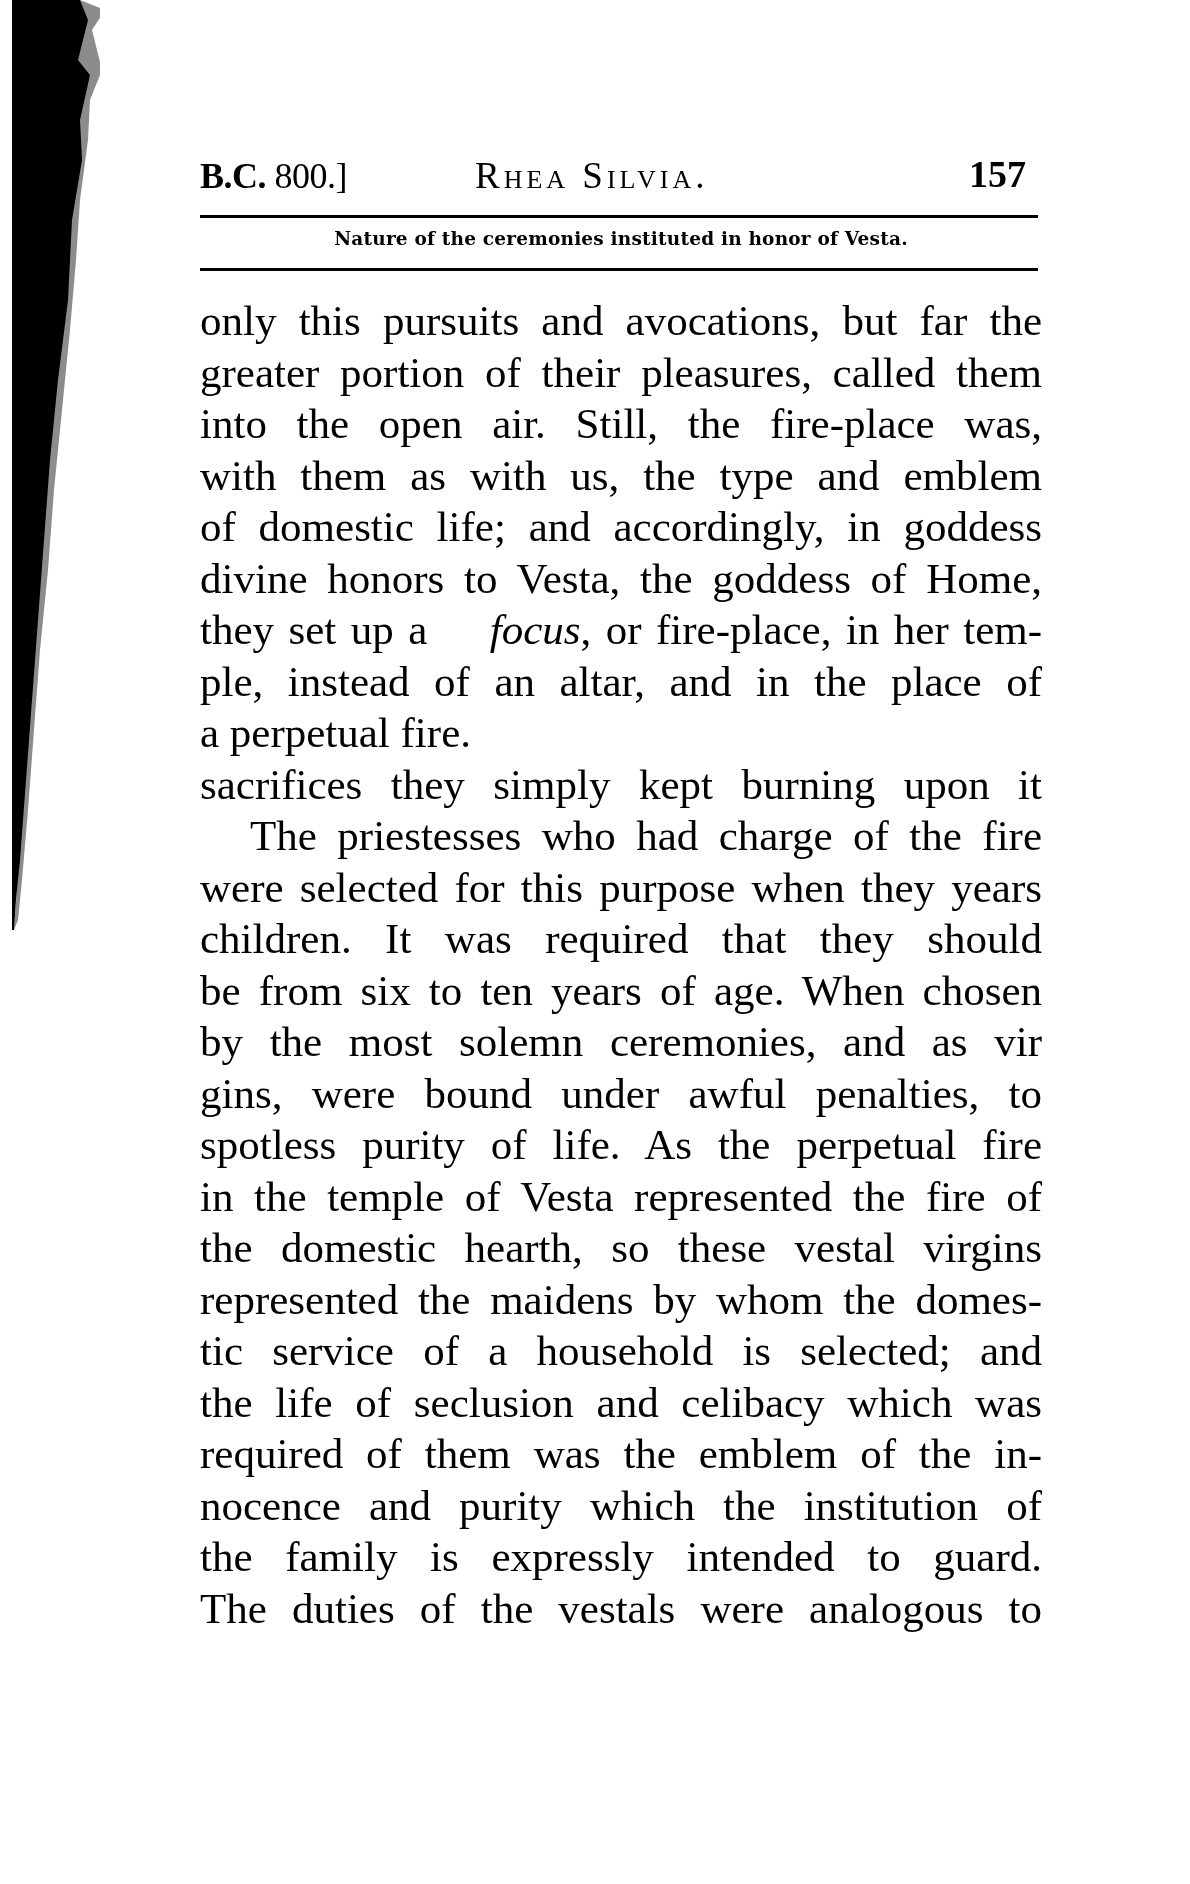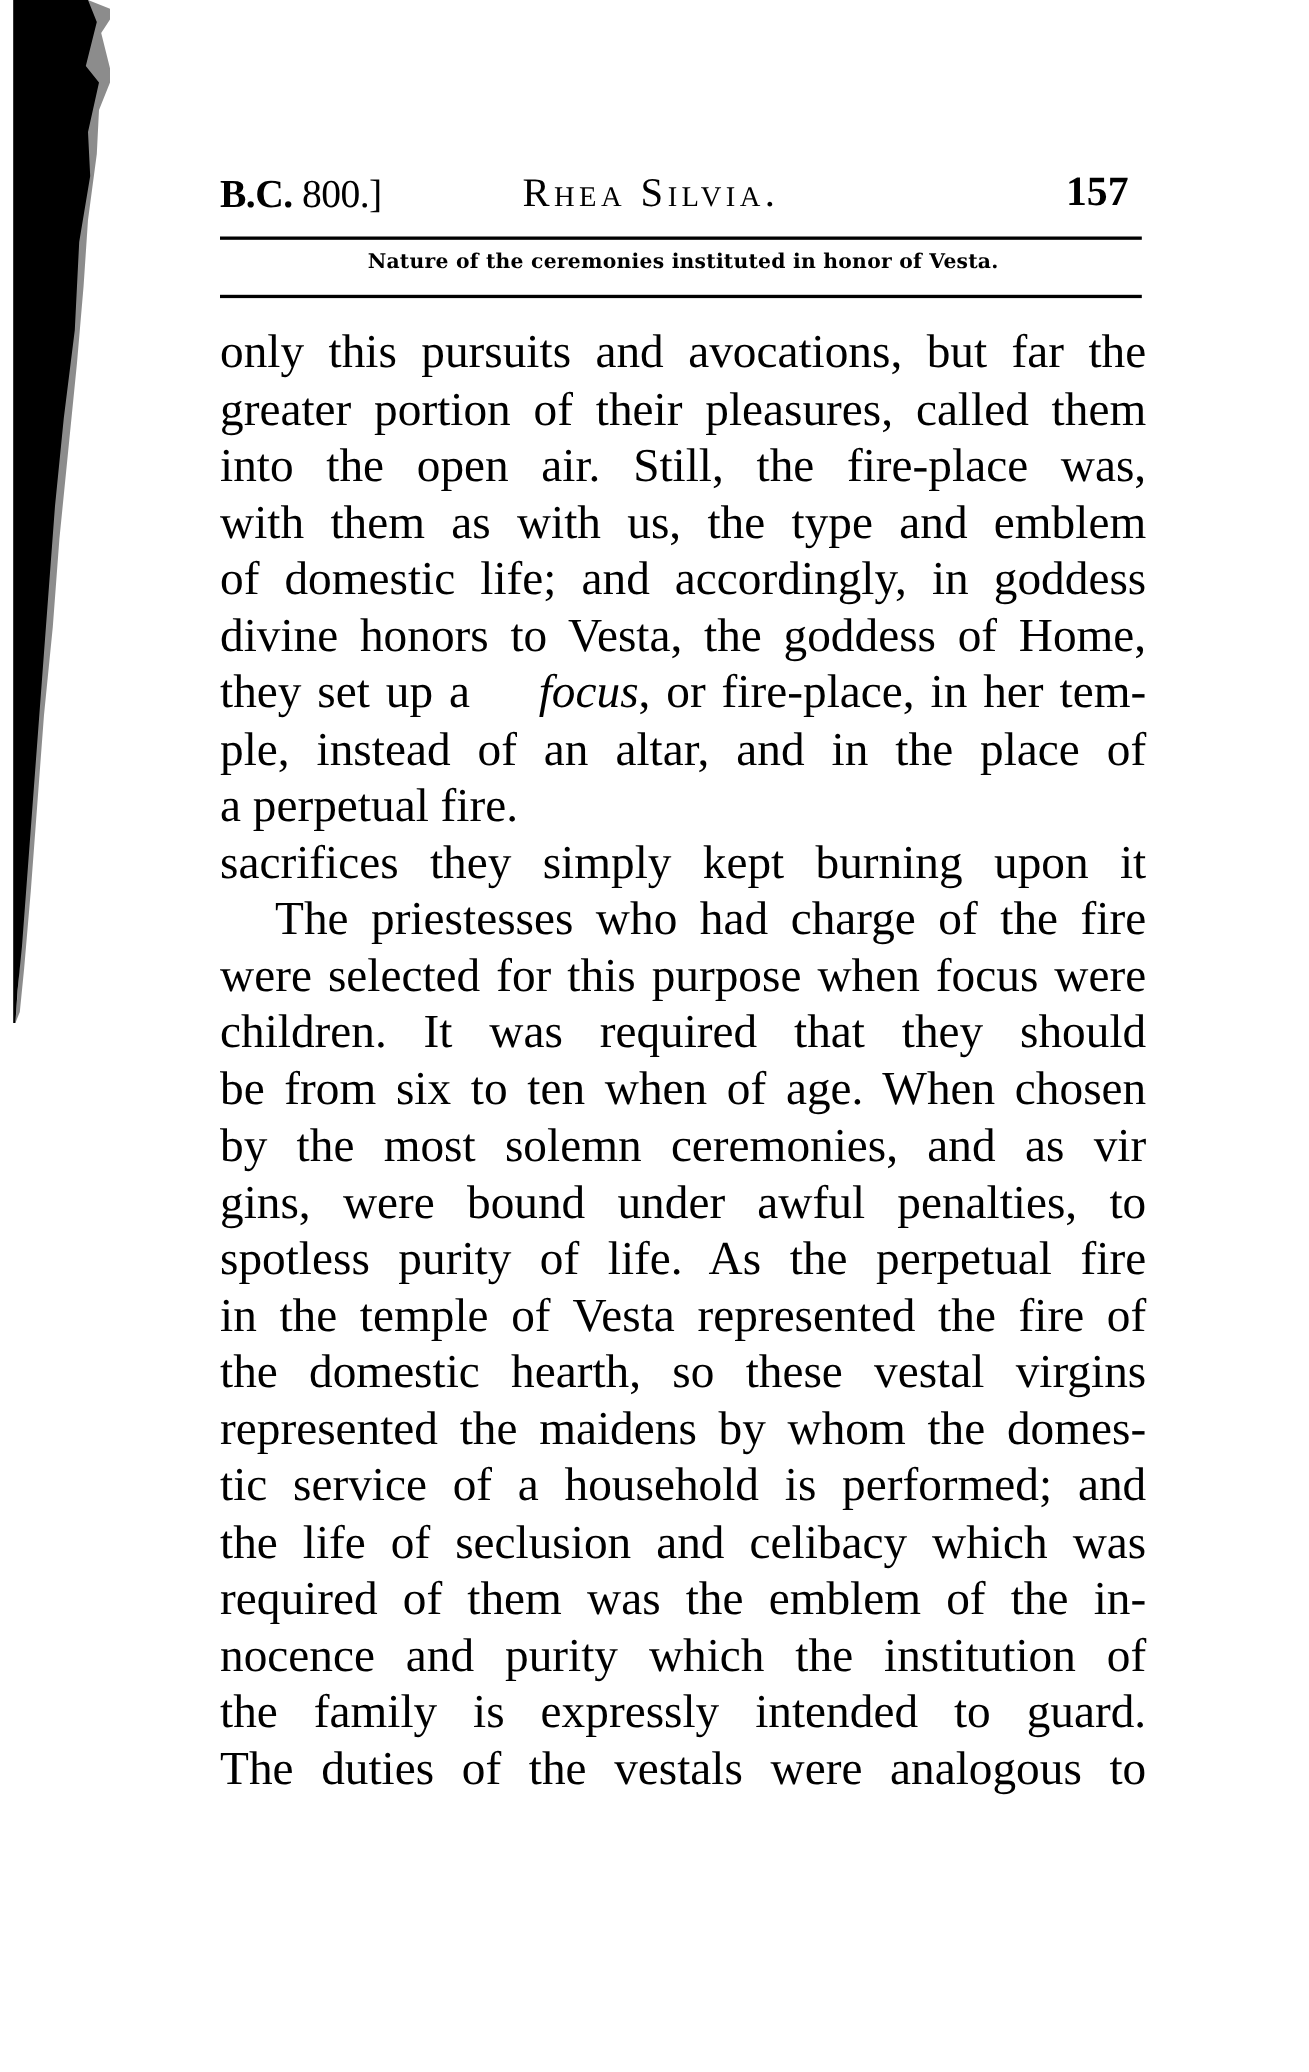--- a/index.html
+++ b/index.html
@@ -119,28 +119,28 @@
     <span class="line">greater portion of their pleasures, called them</span>
     <span class="line">into the open air.  Still, the fire-place was,</span>
     <span class="line">with them as with us, the type and emblem</span>
     <span class="line">of domestic life; and accordingly, in goddess</span>
     <span class="line">divine honors to Vesta, the goddess of Home,</span>
     <span class="line"><span>they set up a </span><em>focus</em><span>, or fire-place, in her tem-</span></span>
     <span class="line">ple, instead of an altar, and in the place of</span>
     <span class="line short">a perpetual fire.</span>
     <span class="line">sacrifices they simply kept burning upon it</span>
     <span class="line indent">The priestesses who had charge of the fire</span>
-    <span class="line">were selected for this purpose when focus were</span>
+    <span class="line">were selected for this purpose when they years</span>
     <span class="line">children.  It was required that they should</span>
-    <span class="line">be from six to ten when of age.  When chosen</span>
+    <span class="line">be from six to ten years of age.  When chosen</span>
     <span class="line">by the most solemn ceremonies, and as vir</span>
     <span class="line">gins, were bound under awful penalties, to</span>
     <span class="line">spotless purity of life.  As the perpetual fire</span>
     <span class="line">in the temple of Vesta represented the fire of</span>
     <span class="line">the domestic hearth, so these vestal virgins</span>
     <span class="line">represented the maidens by whom the domes-</span>
-    <span class="line">tic service of a household is performed; and</span>
+    <span class="line">tic service of a household is selected; and</span>
     <span class="line">the life of seclusion and celibacy which was</span>
     <span class="line">required of them was the emblem of the in-</span>
     <span class="line">nocence and purity which the institution of</span>
     <span class="line">the family is expressly intended to guard.</span>
     <span class="line">The duties of the vestals were analogous to</span>
   </div>
 
 </body></html>

